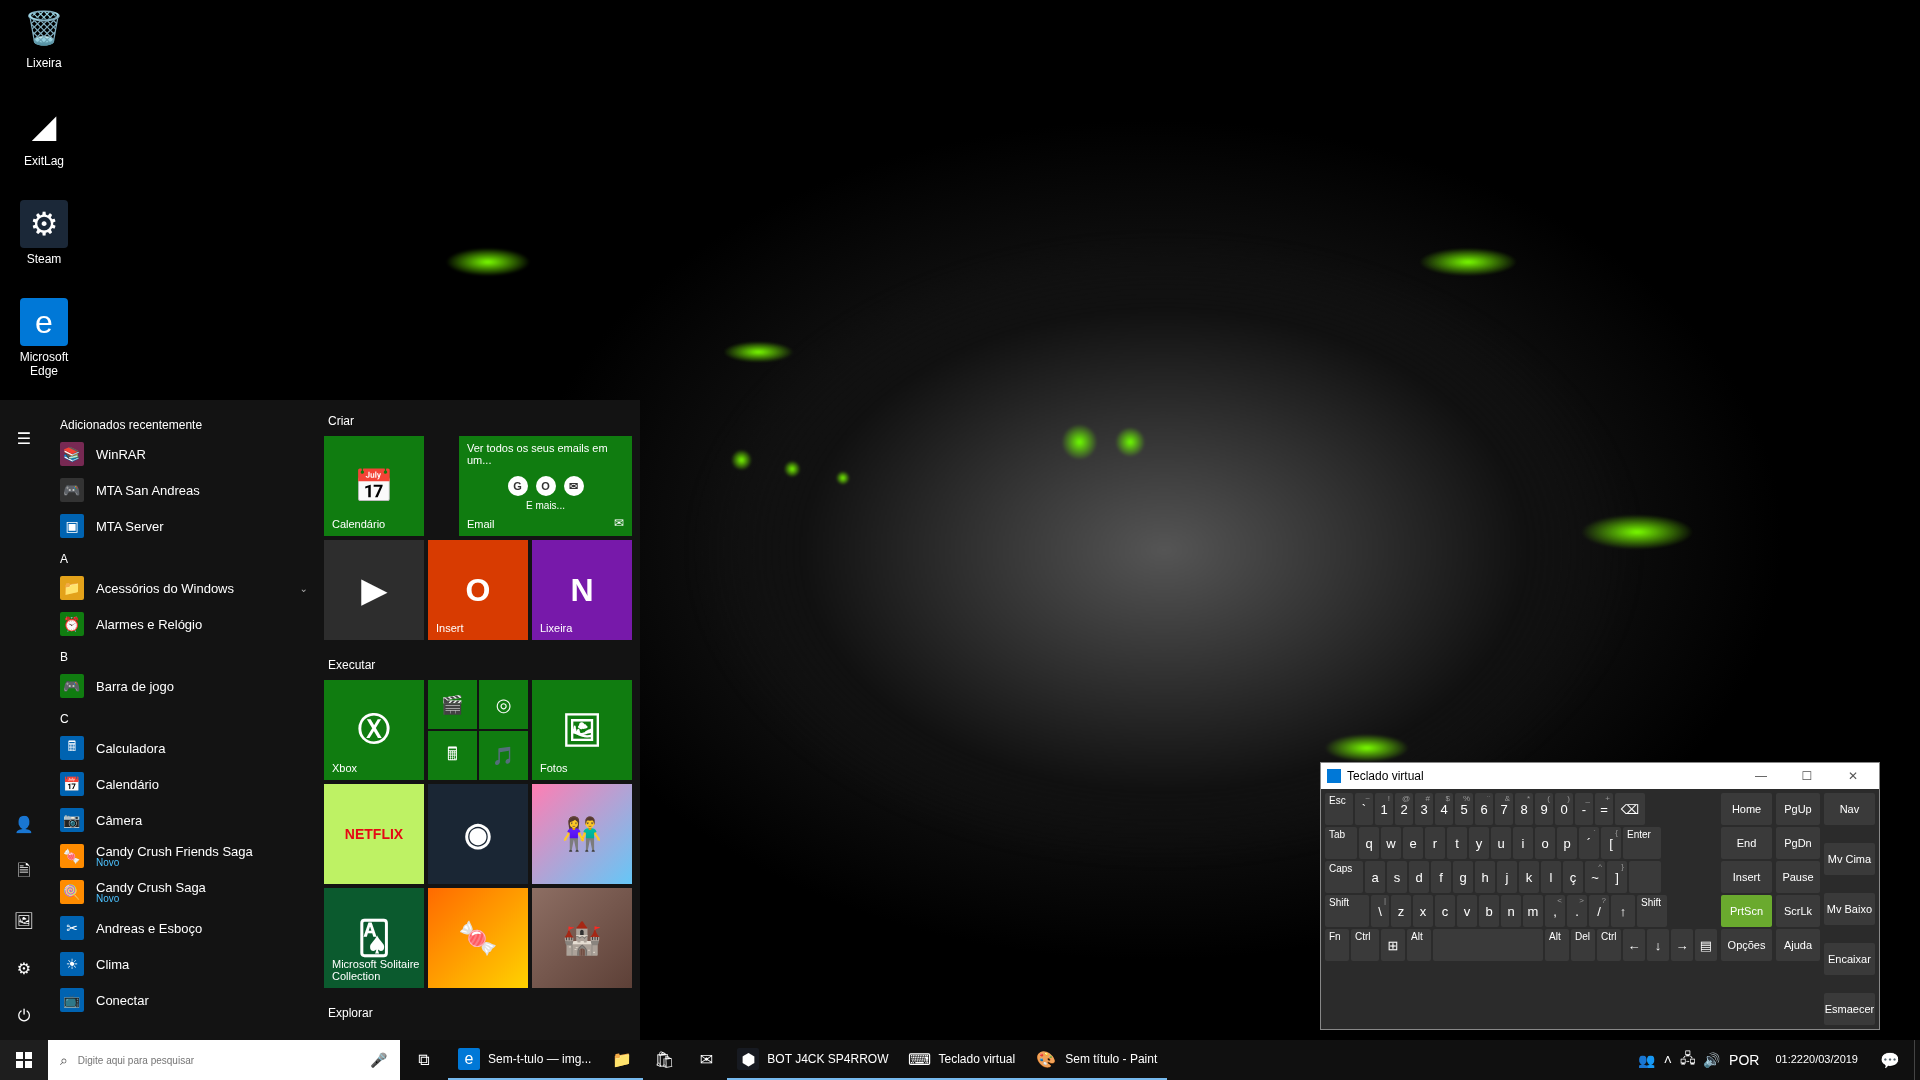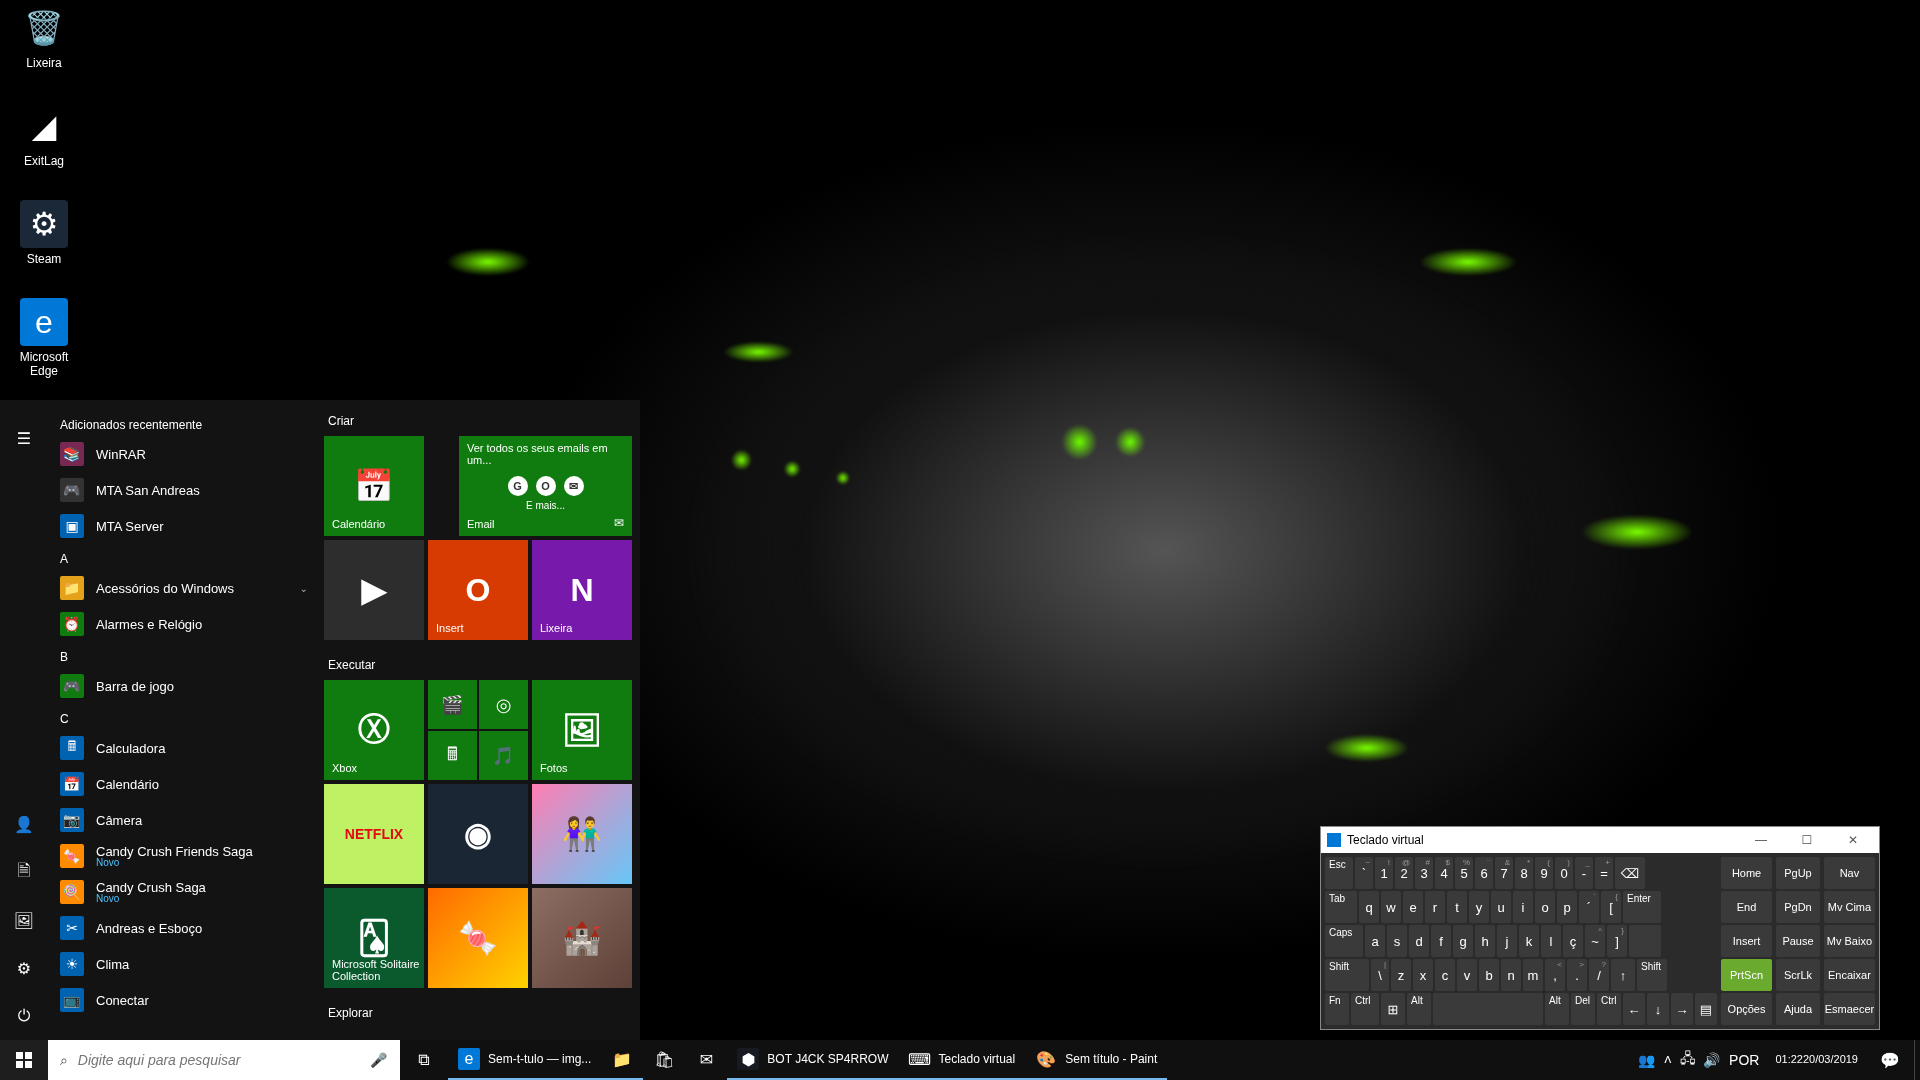--- a/index.html
+++ b/index.html
@@ -62,21 +62,21 @@
 .mini-tile { display: flex; align-items: center; justify-content: center; font-size: 18px; }
 
 
 .taskbar {
   position: absolute; bottom: 0; left: 0; right: 0; height: 40px;
   background: #101010; display: flex; align-items: stretch; z-index: 200;
 }
 .tb-start { width: 48px; display: flex; align-items: center; justify-content: center; cursor: pointer; background: rgba(255,255,255,0.06); }
 .tb-start svg { width: 16px; height: 16px; }
 .tb-search { width: 352px; background: #fff; color: #555; display: flex; align-items: center; padding: 0 12px; gap: 10px; font-size: 14px; }
-.tb-search input { flex: 1; border: none; outline: none; font-size: 14px; background: transparent; font-style: italic; }
+.tb-search input { flex: 1; border: none; outline: none; font-size: 10px; background: transparent; }
 .tb-btn { width: 48px; display: flex; align-items: center; justify-content: center; cursor: pointer; color: #fff; }
 .tb-app { display: flex; align-items: center; padding: 0 10px; gap: 8px; cursor: pointer; color: #fff; font-size: 12px; border-bottom: 2px solid transparent; white-space: nowrap; max-width: 180px; }
 .tb-app.running { border-bottom-color: #76b9ed; }
 .tb-app-ic { width: 22px; height: 22px; display: flex; align-items: center; justify-content: center; font-size: 16px; }
 .tb-spacer { flex: 1; }
 .tb-tray { display: flex; align-items: center; gap: 8px; padding: 0 8px; color: #fff; font-size: 12px; }
 .tb-tray-ic { cursor: pointer; font-size: 14px; }
 .tb-clock { display: flex; align-items: center; justify-content: center; padding: 0 8px; font-size: 11px; line-height: 1.25; cursor: pointer; }
 .tb-peek { width: 6px; border-left: 1px solid #444; cursor: pointer; }
 
@@ -89,21 +89,21 @@
 .osk-title-ic { width: 14px; height: 14px; background: #0078d7; display: inline-block; }
 .osk-title-sp { flex: 1; }
 .osk-win-btn { width: 40px; height: 26px; display: flex; align-items: center; justify-content: center; color: #555; cursor: pointer; font-size: 12px; }
 .osk-body { background: #2b2b2b; padding: 4px; display: flex; gap: 4px; }
 .osk-main { flex: 1; display: flex; flex-direction: column; gap: 2px; }
 .osk-row { display: flex; gap: 2px; }
 .osk-key { background: #3a3a3a; color: #fff; font-size: 13px; display: flex; align-items: center; justify-content: center; height: 32px; cursor: pointer; border-radius: 2px; position: relative; }
 .osk-key.fn { font-size: 10px; align-items: flex-start; justify-content: flex-start; padding: 2px 4px; }
 .osk-side { width: 70px; display: flex; flex-direction: column; gap: 2px; }
 .osk-side2 { width: 60px; display: flex; flex-direction: column; gap: 2px; }
-.osk-side3 { width: 70px; display: flex; flex-direction: column; gap: 2px; }
+.osk-side3 { width: 70px; display: flex; flex-direction: column; gap: 18px; }
 .osk-skey { background: #3a3a3a; color: #fff; font-size: 11px; display: flex; align-items: center; justify-content: center; height: 32px; cursor: pointer; border-radius: 2px; }
 .osk-skey.active { background: #6aaa2e; }
 .osk-key sup { position: absolute; top: 1px; right: 3px; font-size: 8px; color: #999; }
 </style>
 </head>
 <body>
 
 <div class="desktop"></div>
 
 <div class="desktop-icons" id="di-col">

